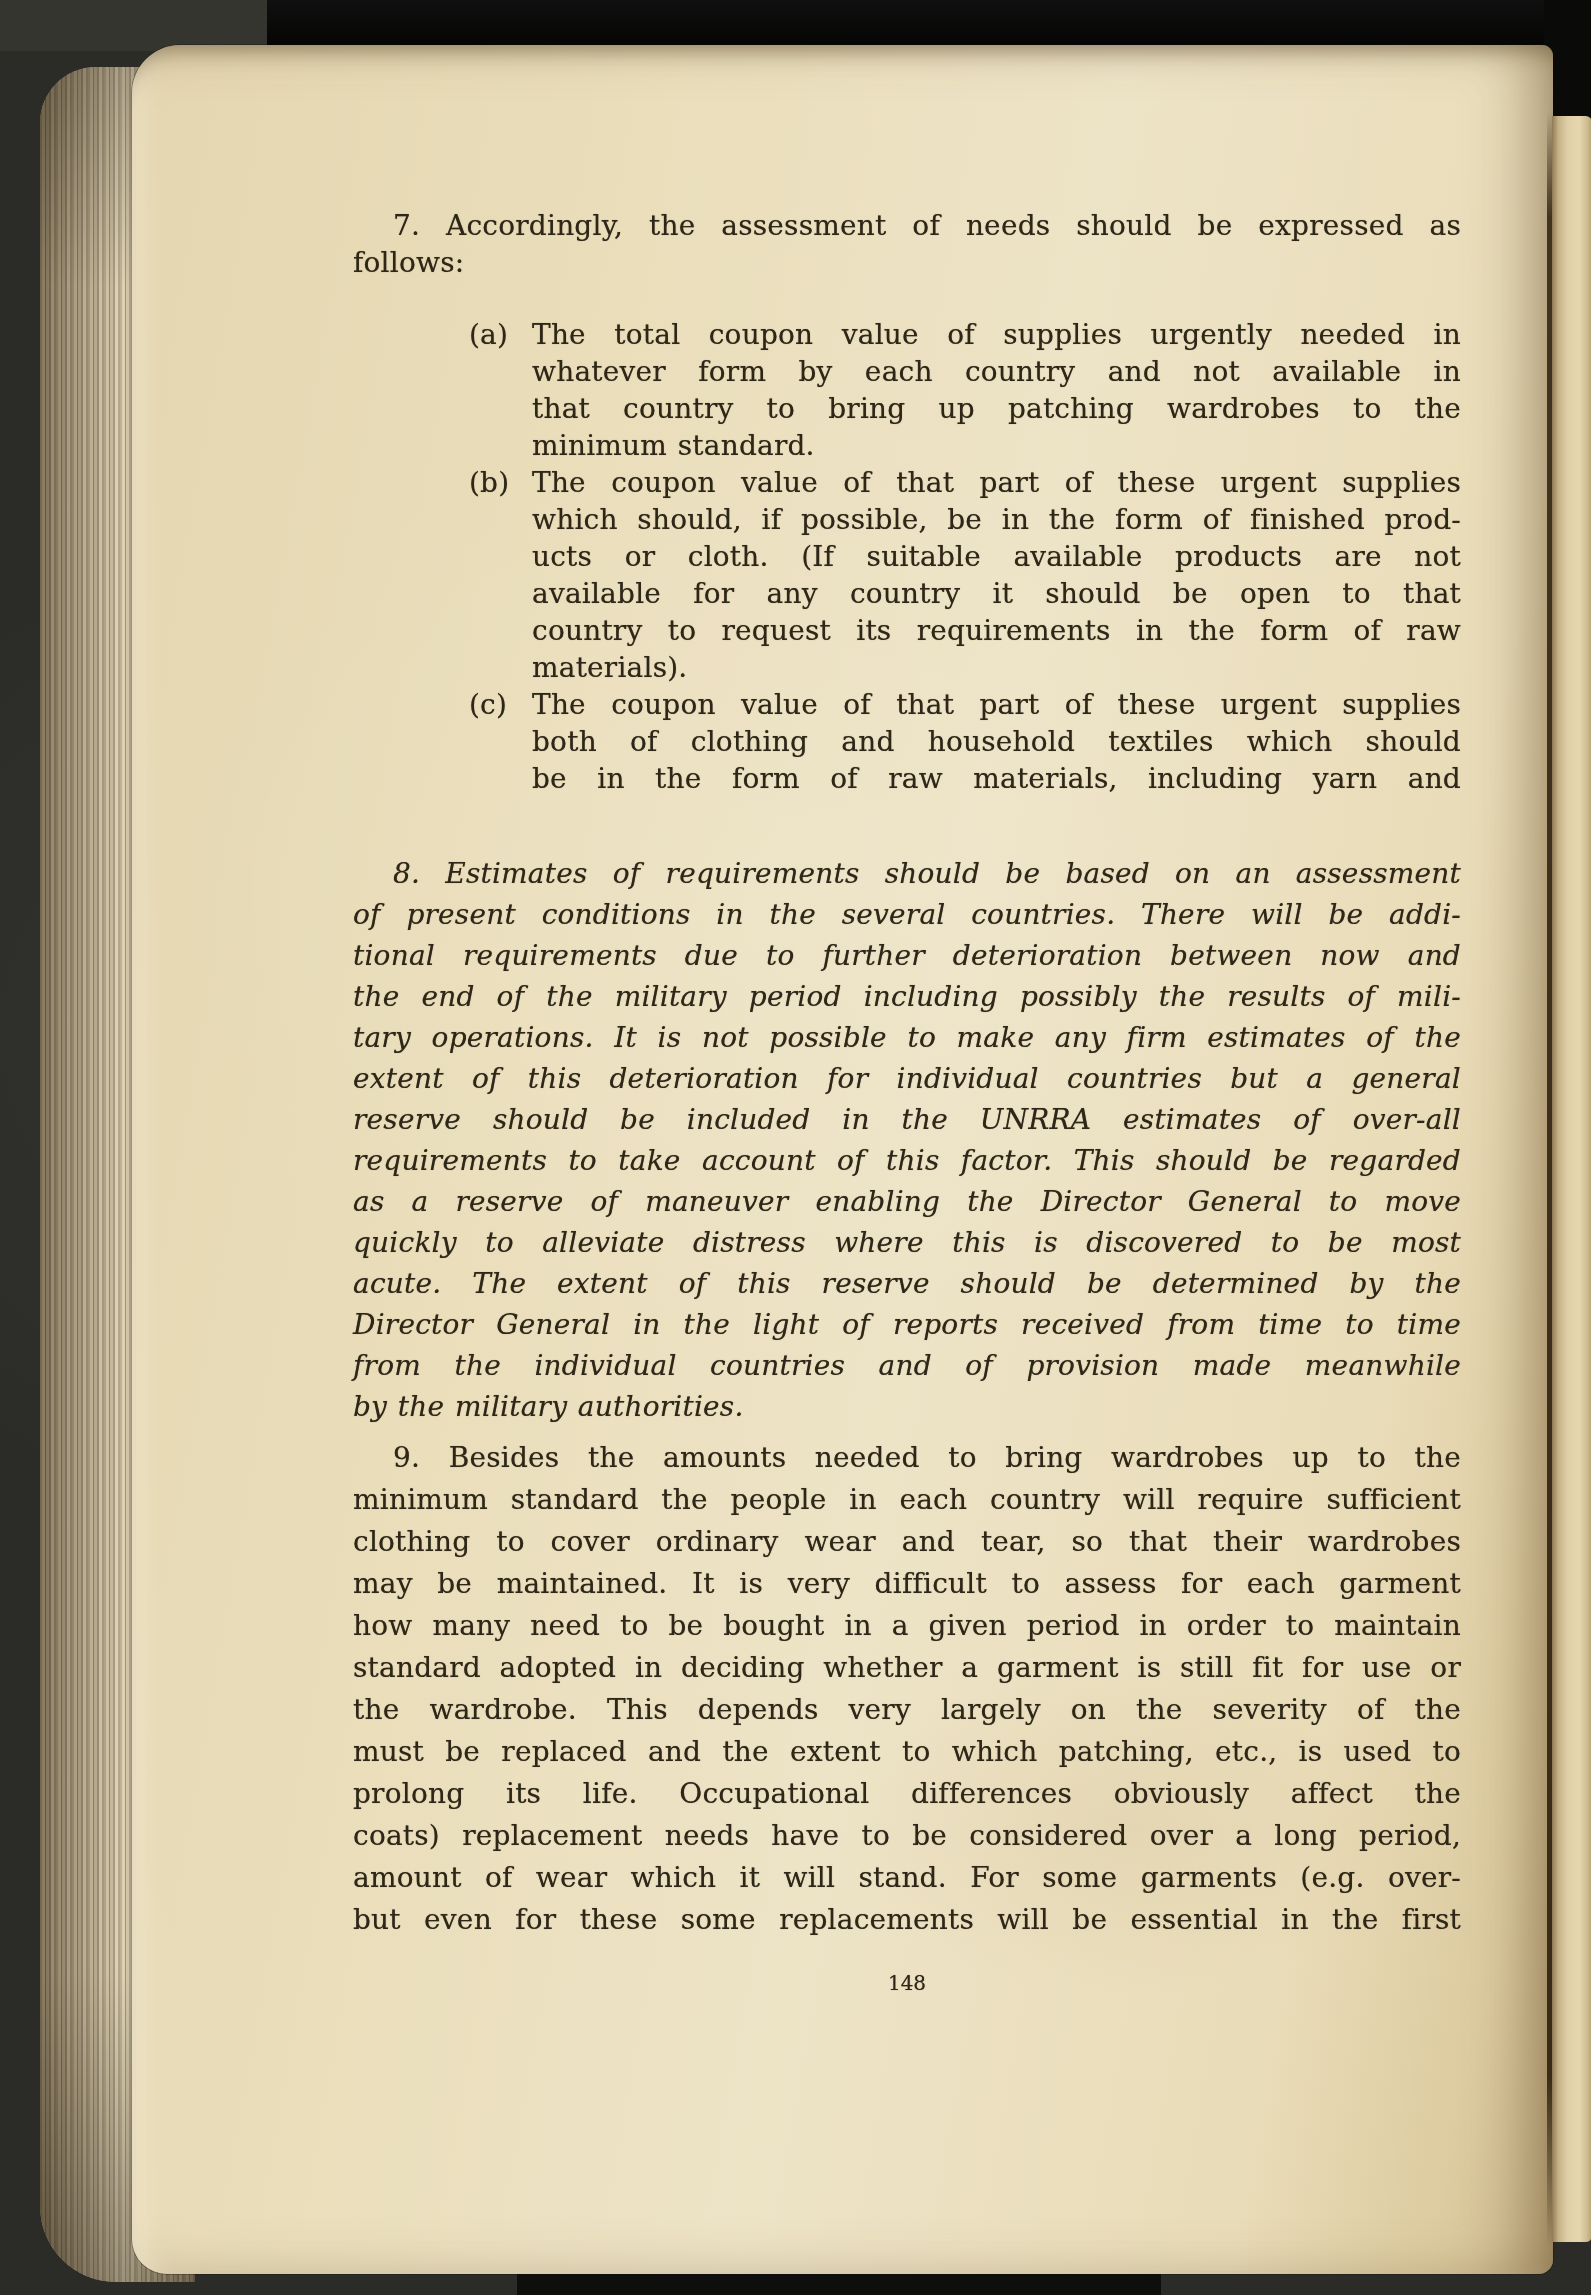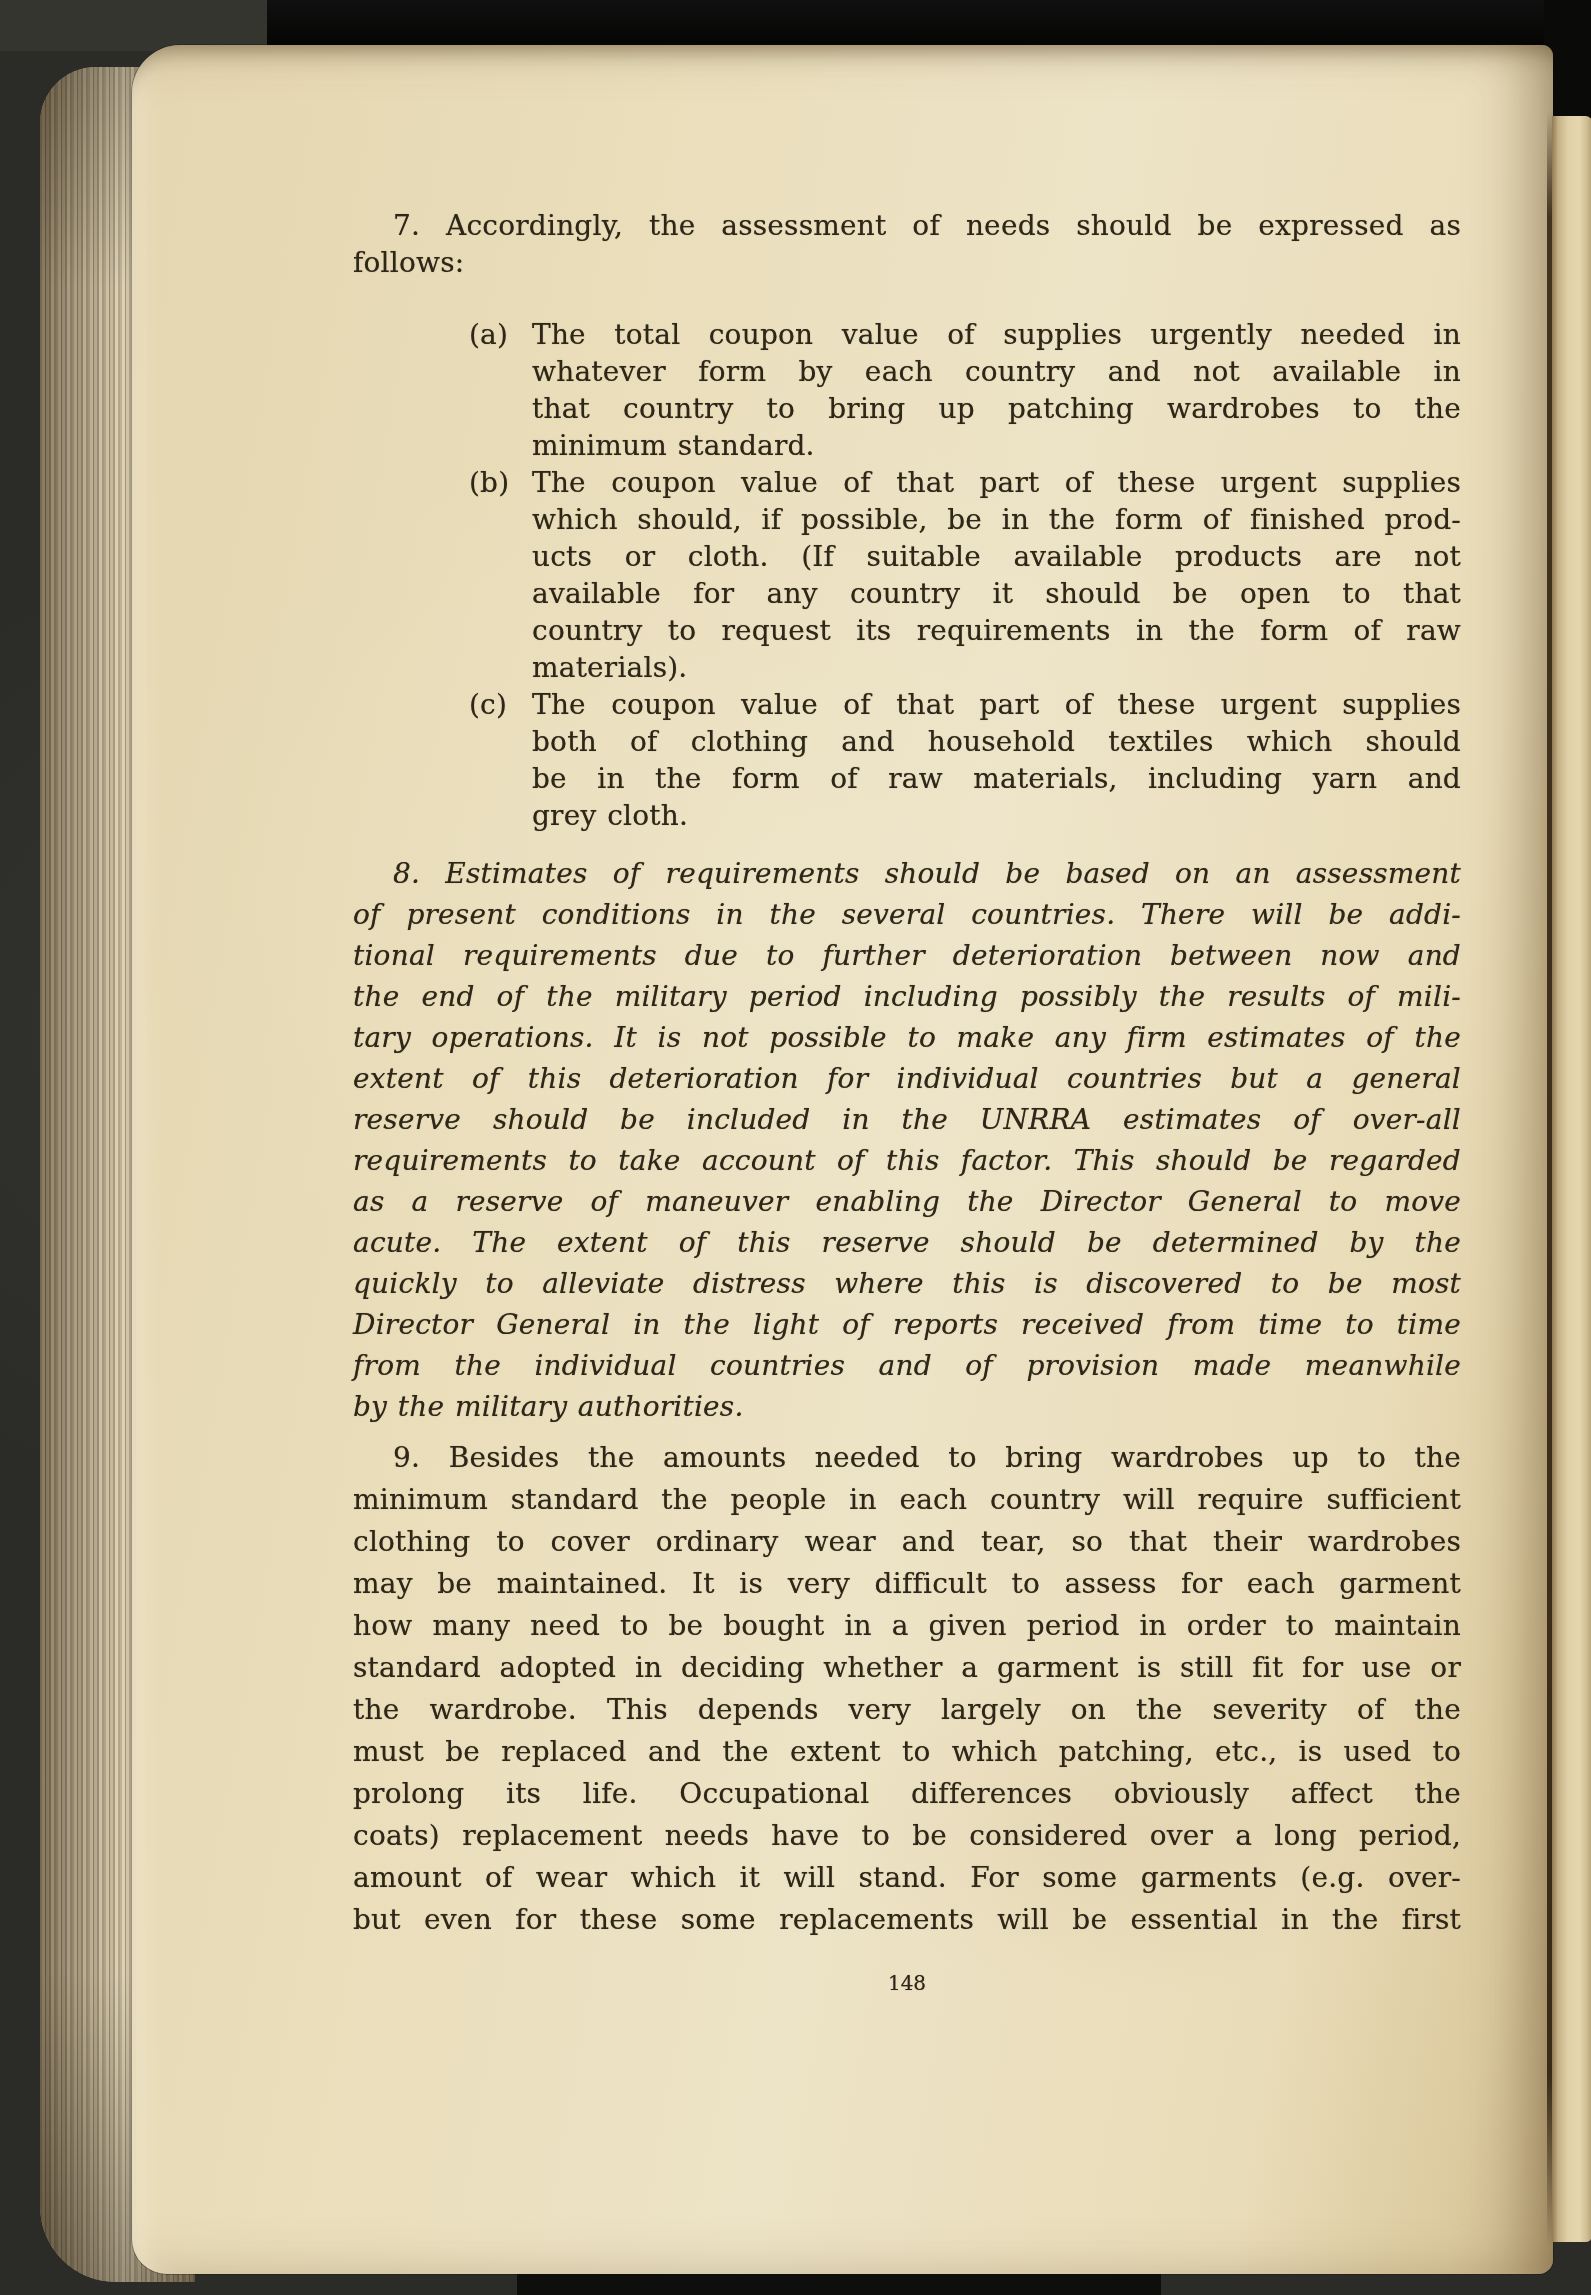--- a/index.html
+++ b/index.html
@@ -102,35 +102,34 @@
         <div class="line last">minimum standard.</div>
         <div class="line"><span class="label">(b)</span>The coupon value of that part of these urgent supplies</div>
         <div class="line">which should, if possible, be in the form of finished prod-</div>
         <div class="line">ucts or cloth. (If suitable available products are not</div>
         <div class="line">available for any country it should be open to that</div>
         <div class="line">country to request its requirements in the form of raw</div>
         <div class="line last">materials).</div>
         <div class="line"><span class="label">(c)</span>The coupon value of that part of these urgent supplies</div>
         <div class="line">both of clothing and household textiles which should</div>
         <div class="line">be in the form of raw materials, including yarn and</div>
-        <div class="line last">grey cloth.</div>
       </div>
 
     <div class="tb lh51" id="p8" style="top:808px;">
         <div class="line first">8. Estimates of requirements should be based on an assessment</div>
         <div class="line">of present conditions in the several countries. There will be addi-</div>
         <div class="line">tional requirements due to further deterioration between now and</div>
         <div class="line">the end of the military period including possibly the results of mili-</div>
         <div class="line">tary operations. It is not possible to make any firm estimates of the</div>
         <div class="line">extent of this deterioration for individual countries but a general</div>
         <div class="line">reserve should be included in the UNRRA estimates of over-all</div>
         <div class="line">requirements to take account of this factor. This should be regarded</div>
         <div class="line">as a reserve of maneuver enabling the Director General to move</div>
+        <div class="line">quickly to alleviate distress where this is discovered to be most</div>
         <div class="line">acute. The extent of this reserve should be determined by the</div>
-        <div class="line">quickly to alleviate distress where this is discovered to be most</div>
         <div class="line">Director General in the light of reports received from time to time</div>
         <div class="line">from the individual countries and of provision made meanwhile</div>
         <div class="line last">by the military authorities.</div>
       </div>
 
     <div class="tb lh53" id="p9" style="top:1392px;">
         <div class="line first">9. Besides the amounts needed to bring wardrobes up to the</div>
         <div class="line">minimum standard the people in each country will require sufficient</div>
         <div class="line">clothing to cover ordinary wear and tear, so that their wardrobes</div>
         <div class="line">may be maintained. It is very difficult to assess for each garment</div>

